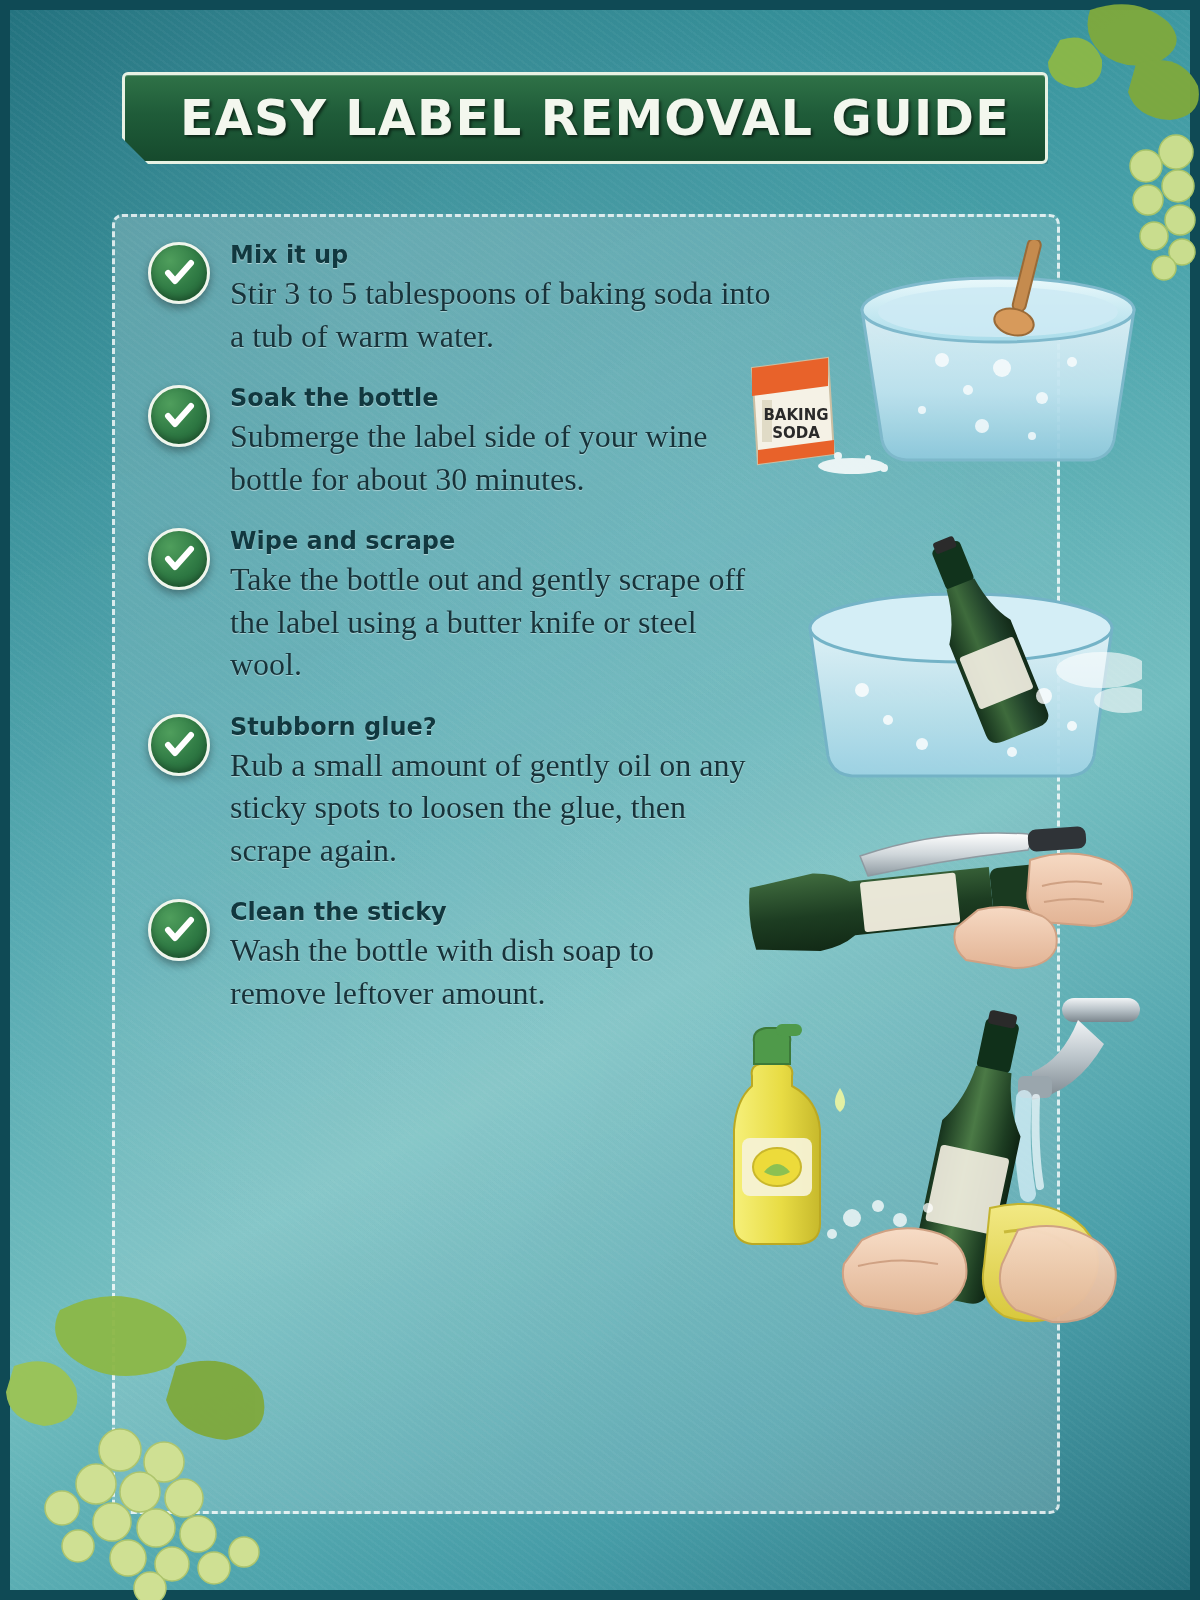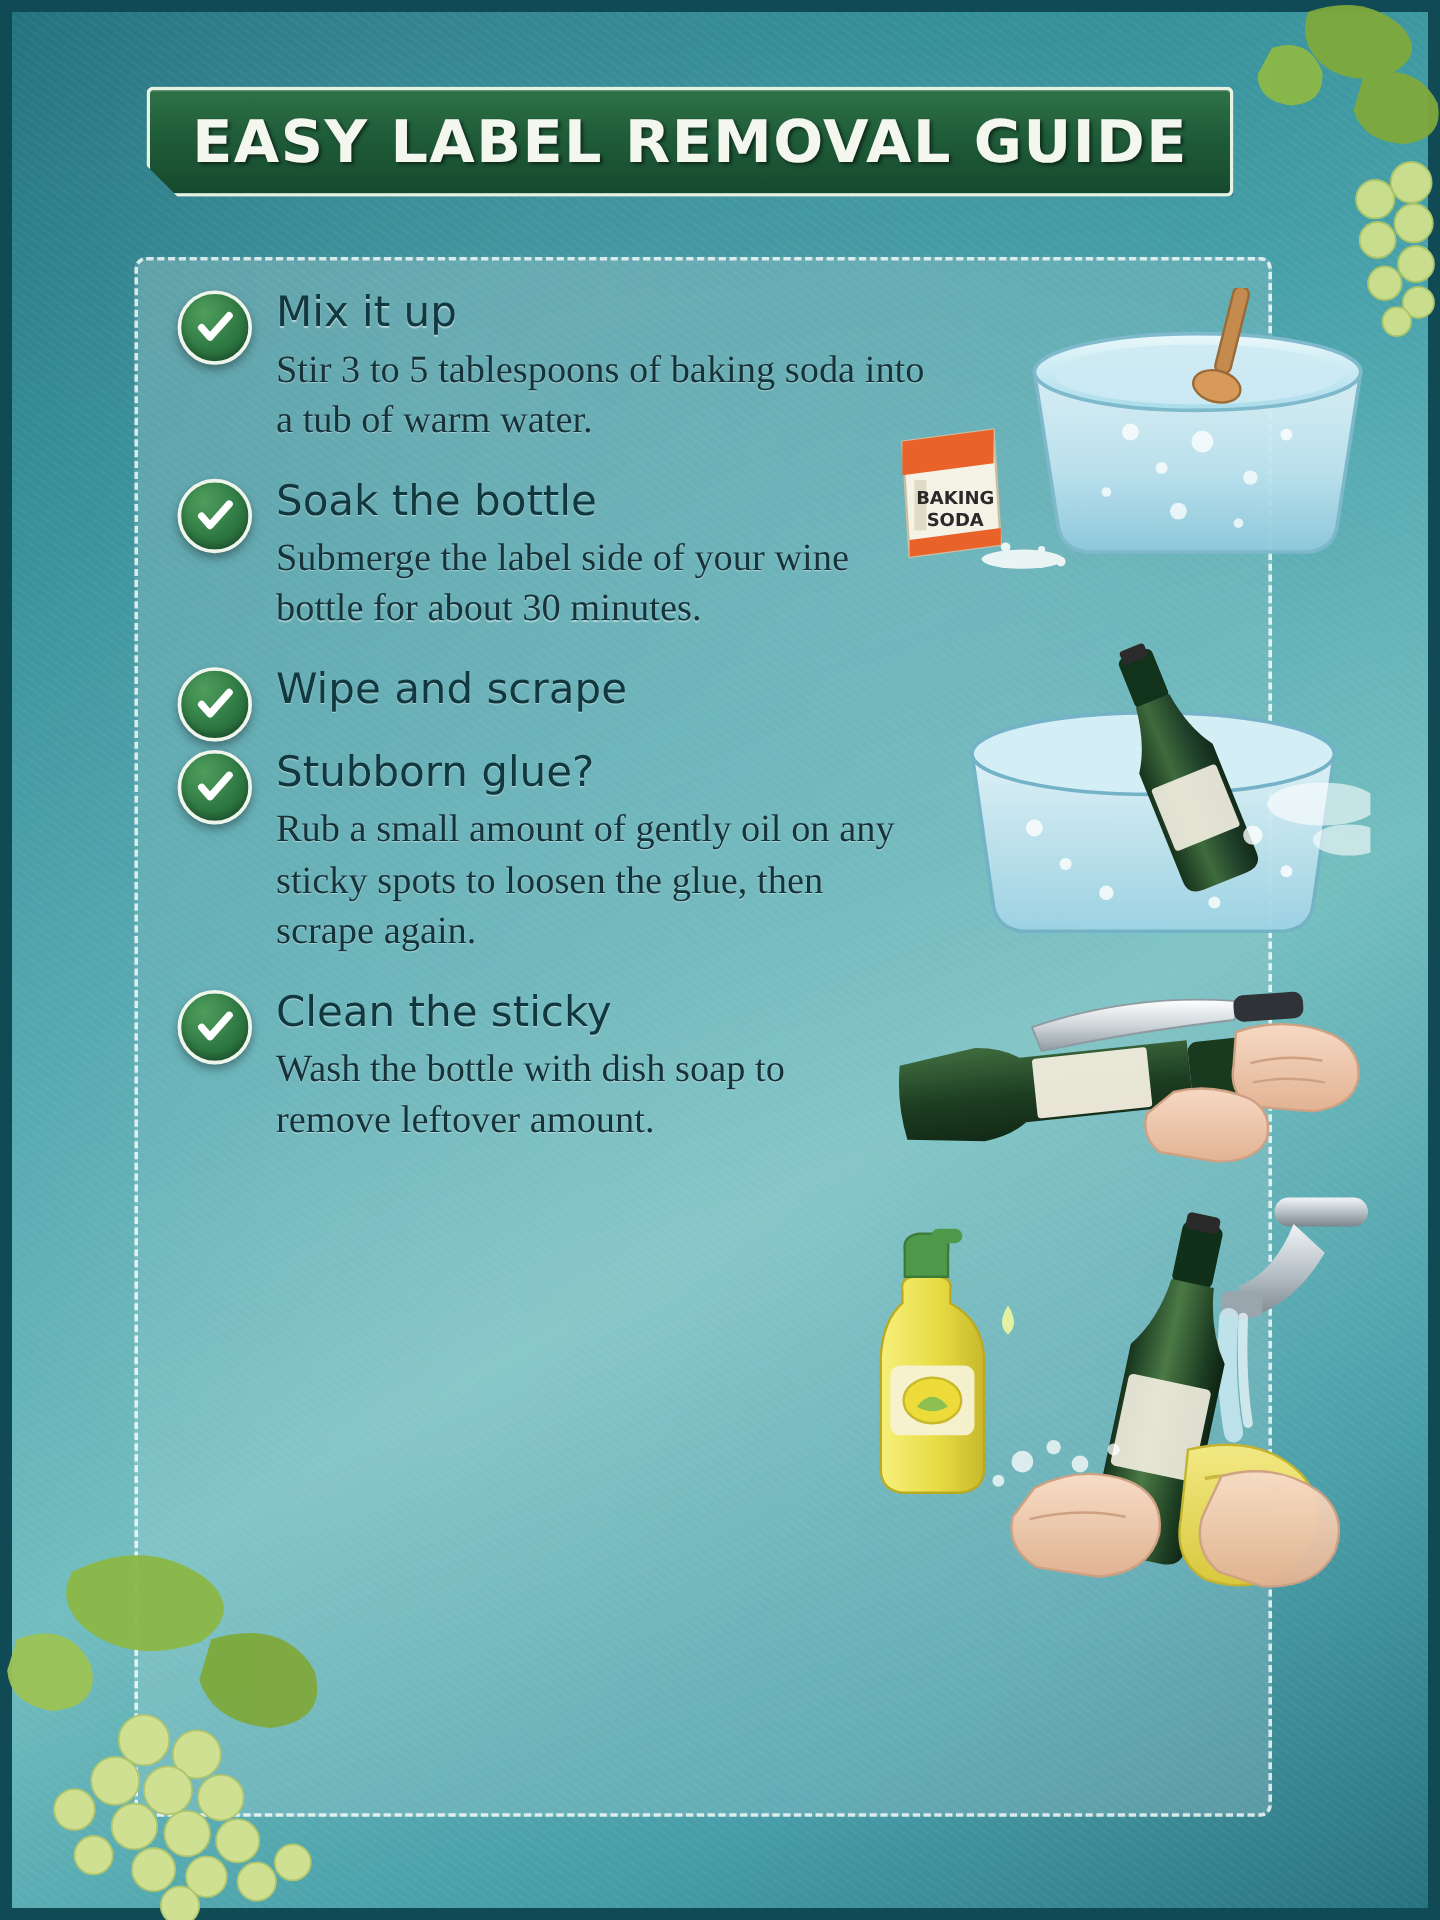--- a/index.html
+++ b/index.html
@@ -48,20 +48,21 @@
     width: 900px;
     height: 86px;
     background: linear-gradient(180deg, #2f7247 0%, #1f5c39 45%, #164a2d 100%);
     border: 3px solid #e8f2e4;
     border-radius: 6px;
     box-shadow: 0 6px 14px rgba(0,0,0,0.35), inset 0 1px 0 rgba(255,255,255,0.25);
     display: flex;
     align-items: center;
     justify-content: center;
     clip-path: polygon(0 0, 100% 0, 100% 100%, 26px 100%, 0 calc(100% - 26px));
+    padding-left: 20px;
   }
   .title-banner h1 {
     margin: 0;
     font-family: "DejaVu Sans", sans-serif;
     font-weight: bold;
     font-size: 49px;
     letter-spacing: 1.2px;
     color: #f3f7ee;
     text-shadow: 2px 2px 3px rgba(0,0,0,0.55);
     white-space: nowrap;
@@ -103,22 +104,22 @@
     border: 3px solid #f0f5ec;
     box-shadow: 0 4px 8px rgba(0,0,0,0.35), inset 0 -3px 6px rgba(0,0,0,0.25);
     display: flex;
     align-items: center;
     justify-content: center;
   }
   .check svg { display: block; }
   .step-title {
     margin: 0 0 2px 0;
     font-family: "DejaVu Sans", sans-serif;
-    font-weight: normal;
-    font-size: 35px;
+    font-weight: bold;
+    font-size: 24px;
     color: #11383f;
     text-shadow: 0 1px 1px rgba(255,255,255,0.5);
     line-height: 1.25;
   }
   .step-text {
     margin: 0;
     font-family: "Liberation Serif", serif;
     font-size: 32px;
     line-height: 1.33;
     color: #17333a;
@@ -423,20 +424,21 @@
       <p class="step-text" style="max-width:480px">Submerge the label side of your wine bottle for about 30 minutes.</p>
     </div>
 
     <div class="step">
       <span class="check">
         <svg width="34" height="34" viewBox="0 0 34 34" aria-hidden="true">
           <path d="M6 17 L13 25 L29 7" fill="none" stroke="#ffffff" stroke-width="6" stroke-linecap="round" stroke-linejoin="round"></path>
         </svg>
       </span>
       <p class="step-title">Wipe and scrape</p>
+      <p class="step-text" style="max-width:545px">Take the bottle out and gently scrape off the label using a butter knife or steel wool.</p>
     </div>
 
     <div class="step">
       <span class="check">
         <svg width="34" height="34" viewBox="0 0 34 34" aria-hidden="true">
           <path d="M6 17 L13 25 L29 7" fill="none" stroke="#ffffff" stroke-width="6" stroke-linecap="round" stroke-linejoin="round"></path>
         </svg>
       </span>
       <p class="step-title">Stubborn glue?</p>
       <p class="step-text" style="max-width:520px">Rub a small amount of gently oil on any sticky spots to loosen the glue, then scrape again.</p>

